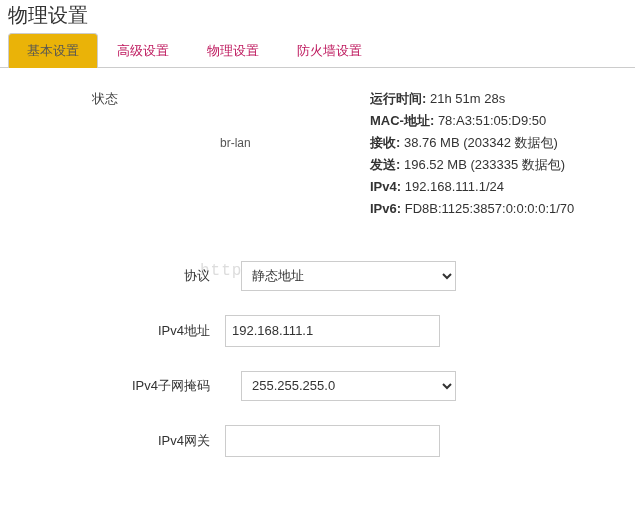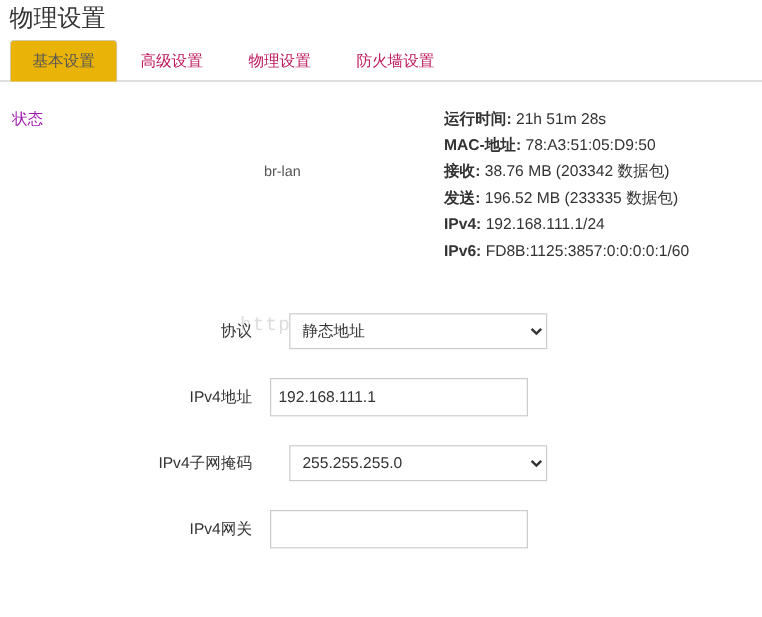--- a/index.html
+++ b/index.html
@@ -42,22 +42,22 @@
     .content {
       padding: 20px 10px 10px 10px;
     }
     .status-row {
       display: flex;
       margin-bottom: 40px;
       align-items: flex-start;
     }
     .status-label {
       width: 210px;
-      text-align: left;
-      color: #a21caf;
+      text-align: center;
+      color: #404040;
       padding-top: 2px;
       padding-right: 20px;
     }
     .status-iface {
       width: 150px;
       color: #555;
       padding-top: 48px;
       font-size: 12px;
     }
     .status-details {
@@ -130,21 +130,21 @@
 
   <div class="status-row">
     <div class="status-label">状态</div>
     <div class="status-iface">br-lan</div>
     <div class="status-details">
       <span class="kv"><span class="k">运行时间:</span> <span>21h 51m 28s</span></span>
       <span class="kv"><span class="k">MAC-地址:</span> <span>78:A3:51:05:D9:50</span></span>
       <span class="kv"><span class="k">接收:</span> <span>38.76 MB (203342 数据包)</span></span>
       <span class="kv"><span class="k">发送:</span> <span>196.52 MB (233335 数据包)</span></span>
       <span class="kv"><span class="k">IPv4:</span> <span>192.168.111.1/24</span></span>
-      <span class="kv"><span class="k">IPv6:</span> <span>FD8B:1125:3857:0:0:0:0:1/60</span></span>
+      <span class="kv"><span class="k">IPv6:</span> <span>FD8B:1125:3857:0:0:0:0:1/70</span></span>
     </div>
   </div>
 
   <div class="form-row">
     <div class="form-label">协议</div>
     <div class="form-control">
       <select>
         <option>静态地址</option>
       </select>
     </div>

